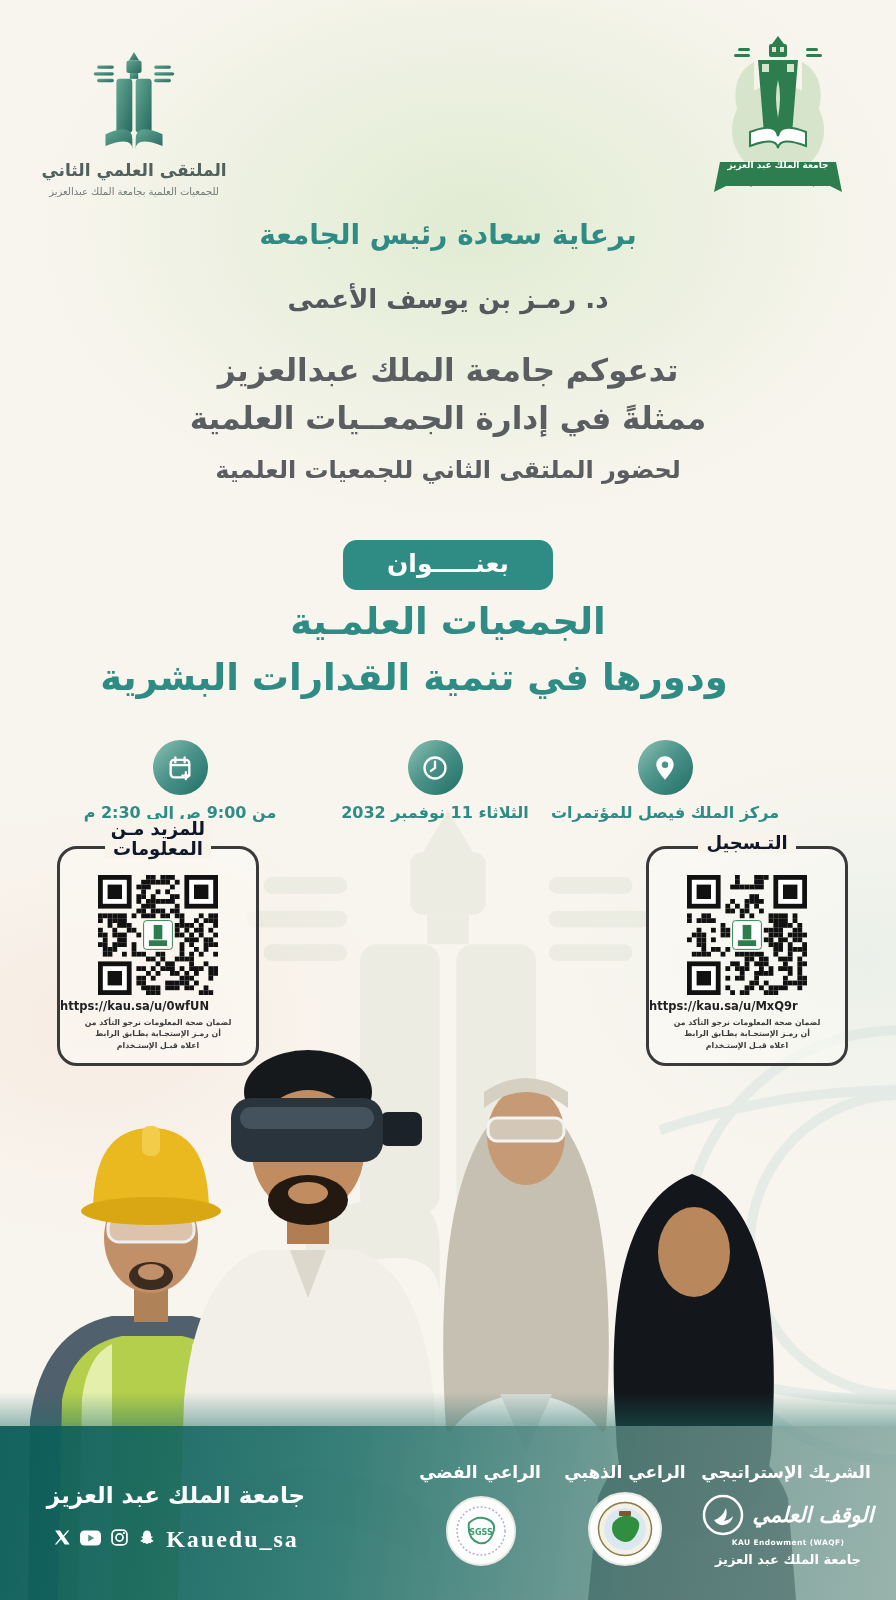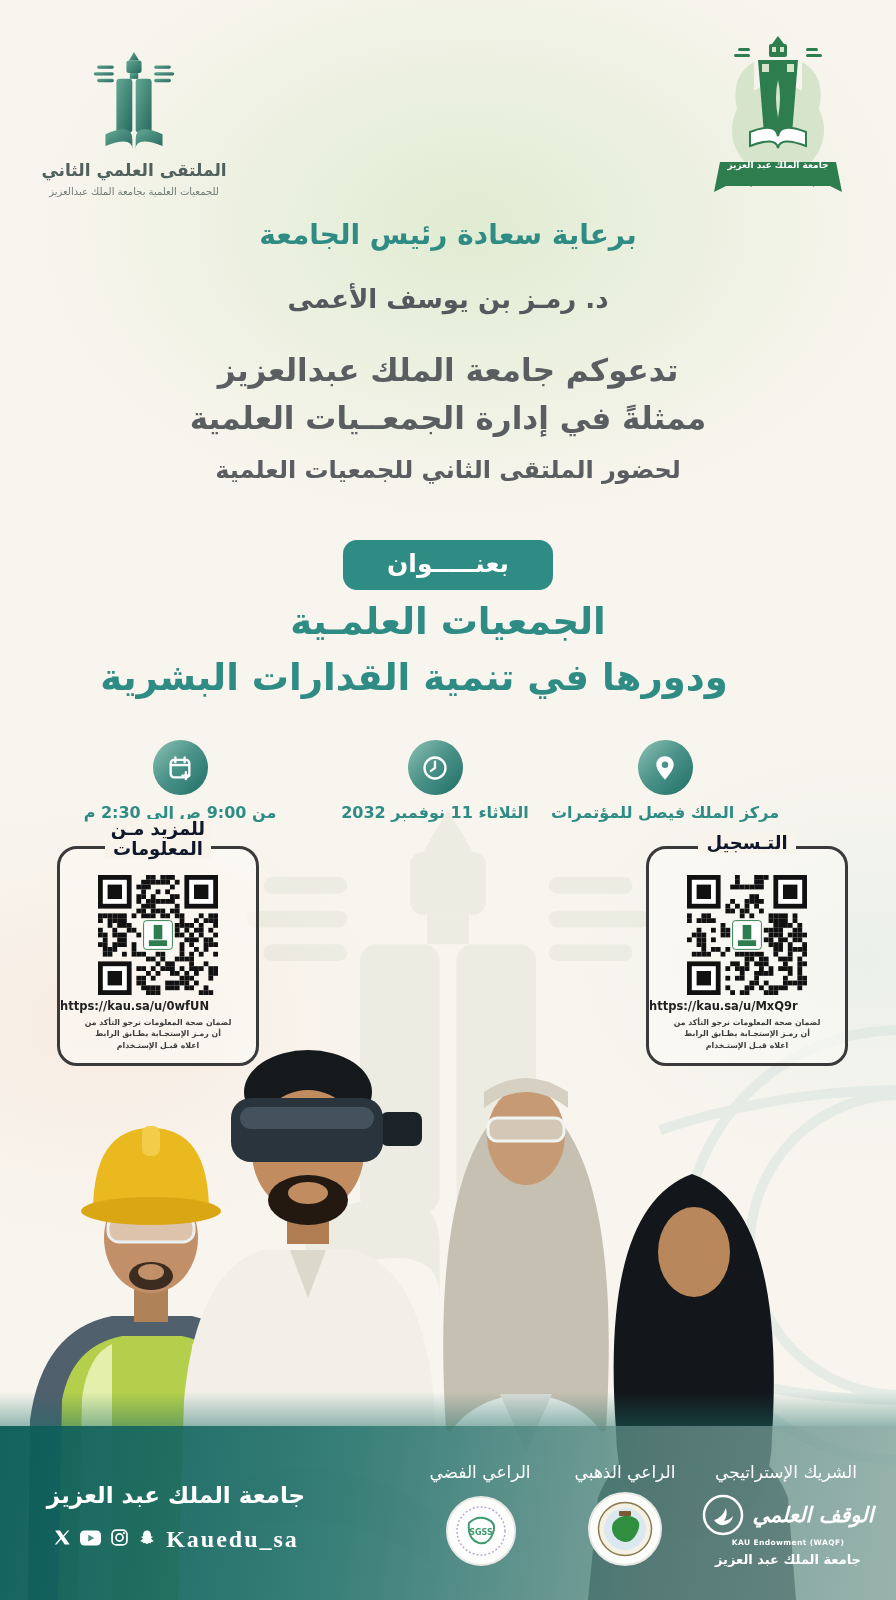--- a/index.html
+++ b/index.html
@@ -54,21 +54,21 @@
   .qr-info-panel .qr-title{top:-30px;}
   
   .footer-fade{left:0;top:1392px;width:896px;height:34px;
     background:linear-gradient(180deg,rgba(26,109,103,0) 0%,rgba(26,109,103,.45) 100%);}
   .footer-bar{left:0;top:1426px;width:896px;height:174px;
     background:linear-gradient(100deg,rgba(10,92,88,.96) 0%,rgba(35,115,108,.9) 38%,rgba(97,142,136,.82) 72%,rgba(128,163,156,.8) 100%);}
   .uni-name{left:26px;top:1482px;width:300px;font-size:23px;font-weight:bold;color:#fff;}
   .social-row{left:26px;top:1526px;width:300px;display:flex;direction:ltr;align-items:center;
     justify-content:center;gap:10px;color:#fff;}
   .social-handle{font-size:24px;letter-spacing:2px;color:#fff;font-weight:bold;font-family:Liberation Serif, serif;}
-  .sp-role{font-size:17px;font-weight:normal;color:#fff;}
+  .sp-role{font-size:17px;font-weight:bold;color:#fff;}
   .sp-silver-role{left:400px;top:1462px;width:160px;}
   .sp-gold-role{left:545px;top:1462px;width:160px;}
   .sp-strat-role{left:698px;top:1462px;width:176px;}
   .sp-silver-logo{left:446px;top:1496px;}
   .sp-gold-logo{left:588px;top:1492px;}
   .waqf-block{left:700px;top:1494px;width:176px;color:#fff;text-align:center;}
   .waqf-row{display:flex;direction:rtl;align-items:center;justify-content:center;gap:8px;}
   .waqf-callig{font-size:21px;font-weight:bold;font-style:italic;}
   .waqf-en{font-size:7.5px;font-weight:bold;letter-spacing:.4px;margin-top:2px;direction:ltr;}
   .waqf-sub{font-size:13px;font-weight:bold;margin-top:5px;}

